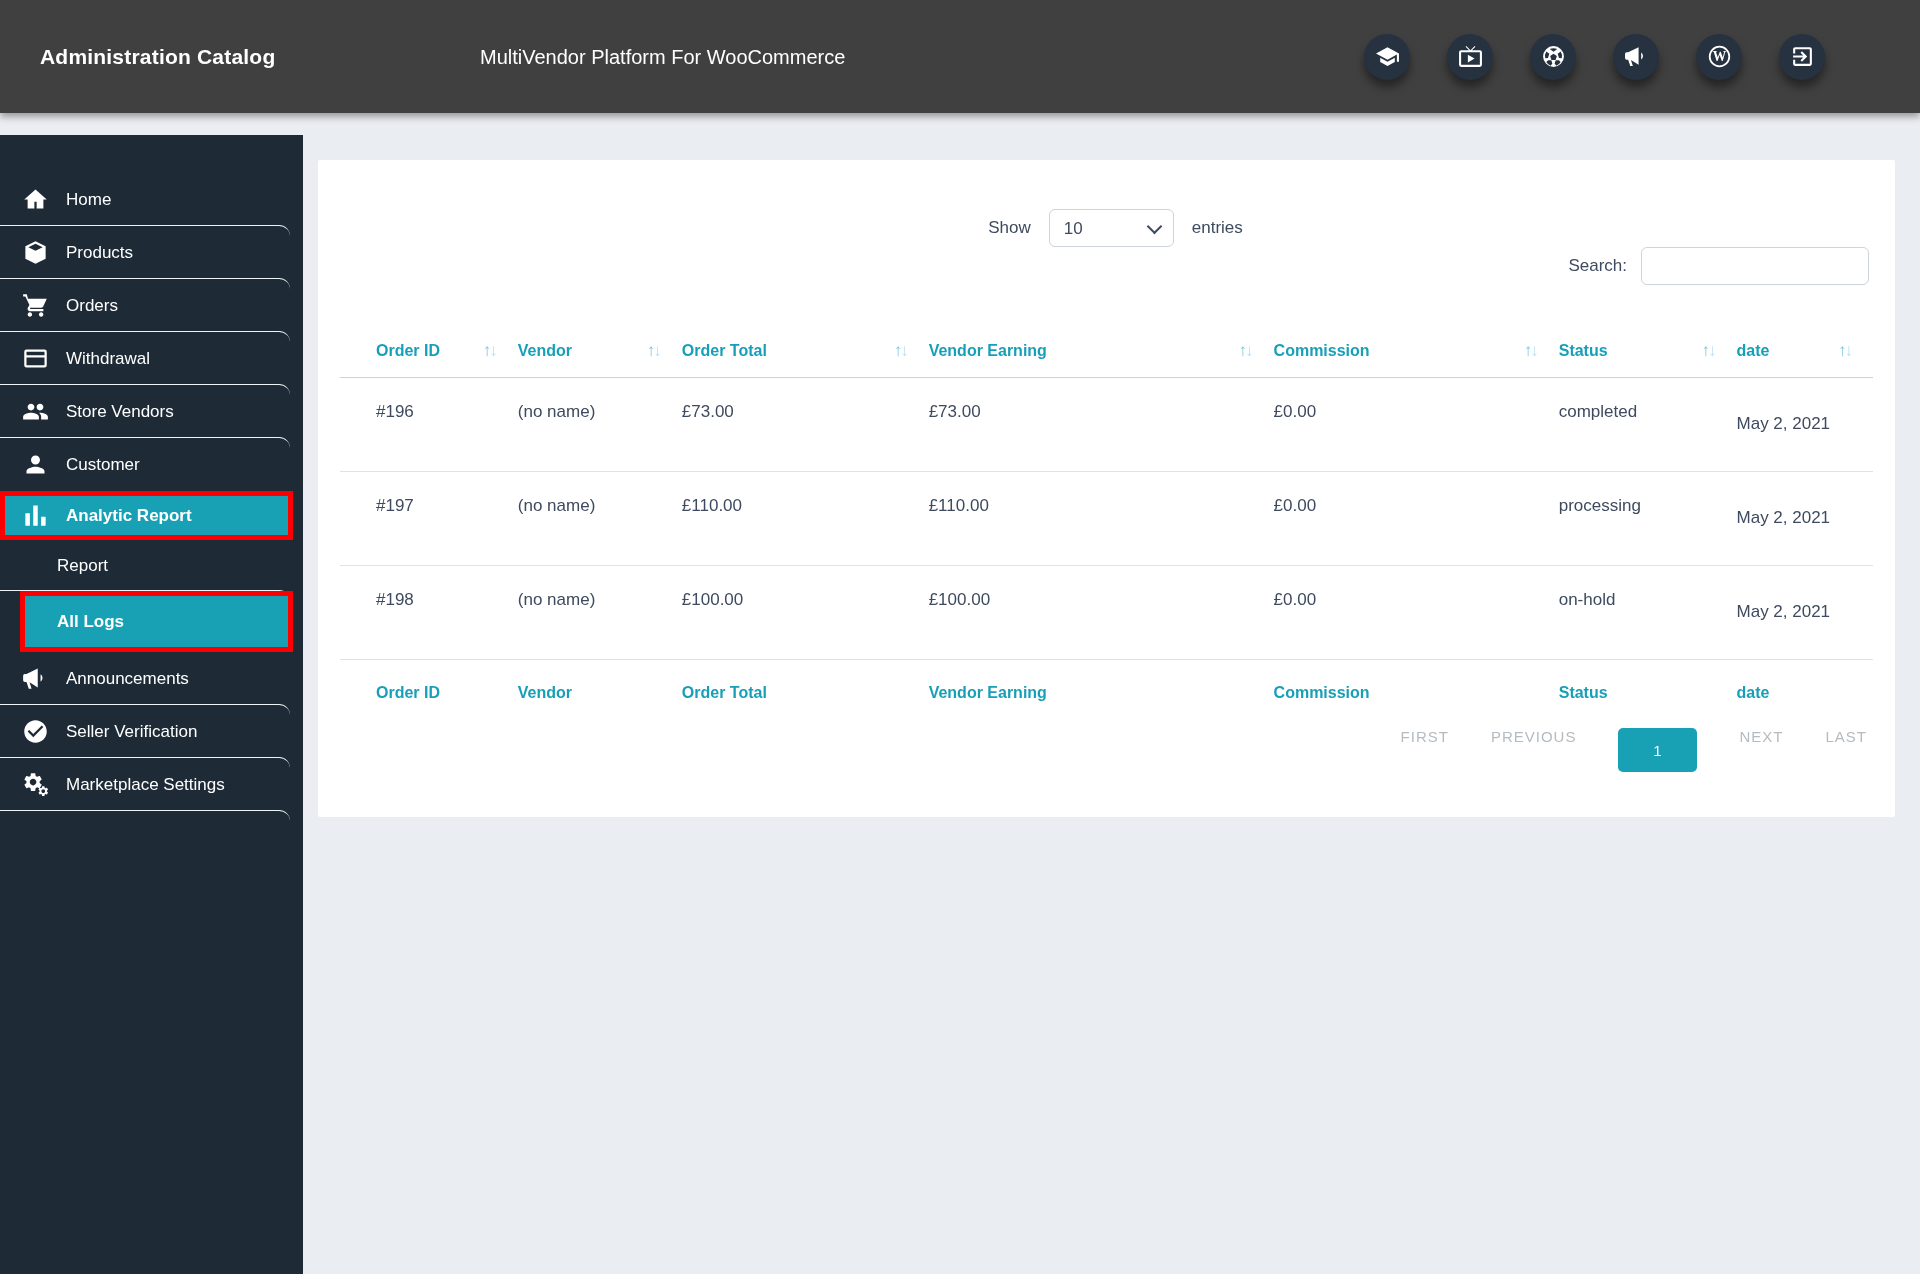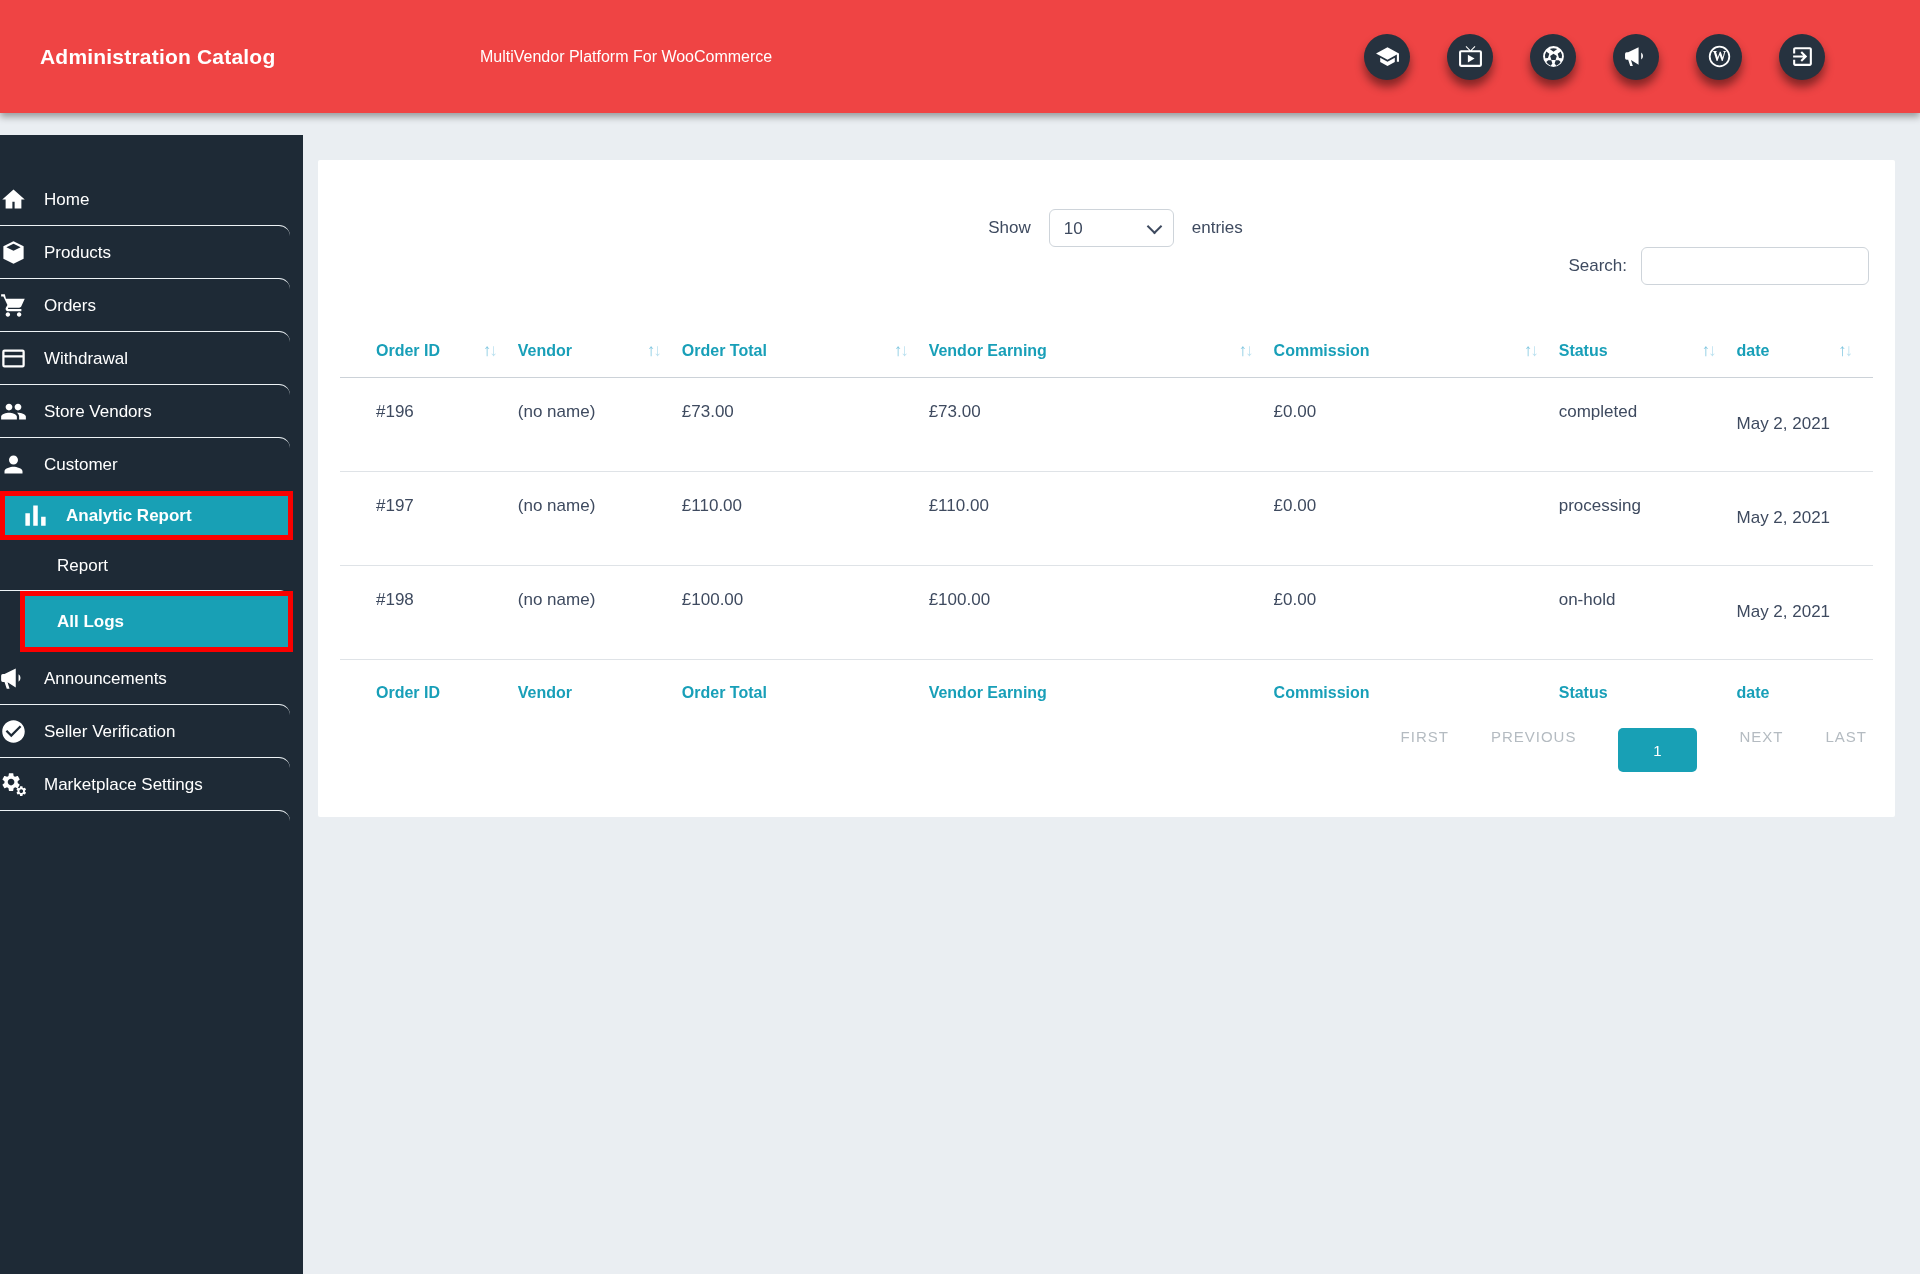--- a/index.html
+++ b/index.html
@@ -5,44 +5,44 @@
   * { margin:0; padding:0; box-sizing:border-box; }
   html,body { width:1920px; height:1274px; }
   body {
     font-family:"Liberation Sans", sans-serif;
     background:#eaeef2;
     color:#3e4a5f;
     overflow:hidden;
   }
   
   .topbar {
-    position:relative; height:113px; background:#ef4444;
+    position:relative; height:113px; background:#404040;
     display:flex; align-items:center;
     box-shadow:0 4px 7px rgba(0,0,0,.35);
     z-index:10;
   }
   .brand { margin-left:40px; font-size:21px; font-weight:bold; color:#fff; letter-spacing:.2px; }
-  .app-title { position:absolute; left:480px; top:50%; transform:translateY(-50%); font-size:16px; color:#fff; font-weight:400; }
+  .app-title { position:absolute; left:480px; top:50%; transform:translateY(-50%); font-size:20px; color:#fff; font-weight:400; }
   .topbar-icons { margin-left:auto; margin-right:95px; display:flex; align-items:center; gap:37px; }
   .icon-circle {
     width:46px; height:46px; border-radius:50%;
     background:#26323f; display:flex; align-items:center; justify-content:center;
     box-shadow:0 7px 10px rgba(0,0,0,.45); cursor:pointer;
   }
   .icon-circle svg { width:25px; height:25px; fill:#fff; }
 
   
   .page { display:flex; height:1161px; }
   .sidebar {
     width:303px; background:#1e2a36; margin-top:22px;
     padding-top:38px; flex-shrink:0;
   }
   .nav-item {
     position:relative; display:flex; align-items:center; gap:17px;
-    height:53px; color:#fff; font-size:17px; cursor:pointer;
+    height:53px; padding-left:22px; color:#fff; font-size:17px; cursor:pointer;
   }
   .nav-item svg { width:27px; height:27px; fill:#fff; flex-shrink:0; }
   .nav-item.rule::after {
     content:""; position:absolute; left:0; right:13px; bottom:-10px; height:10px;
     border-top:1px solid #eef3f6; border-top-right-radius:14px;
   }
   .nav-item.rule { margin-bottom:0; }
   .nav-active-main {
     background:#18a0b5; border:5px solid #fb0000; margin-right:10px;
     height:49px; font-weight:bold; padding-left:17px;

